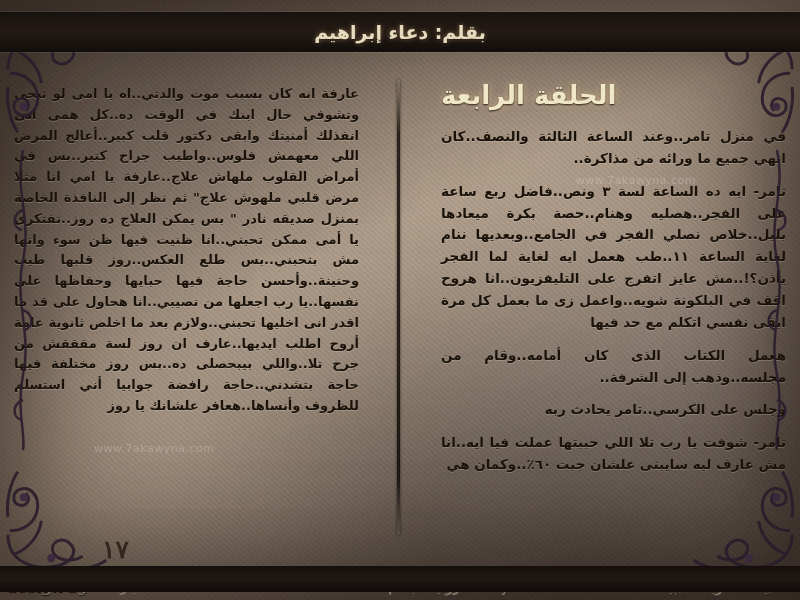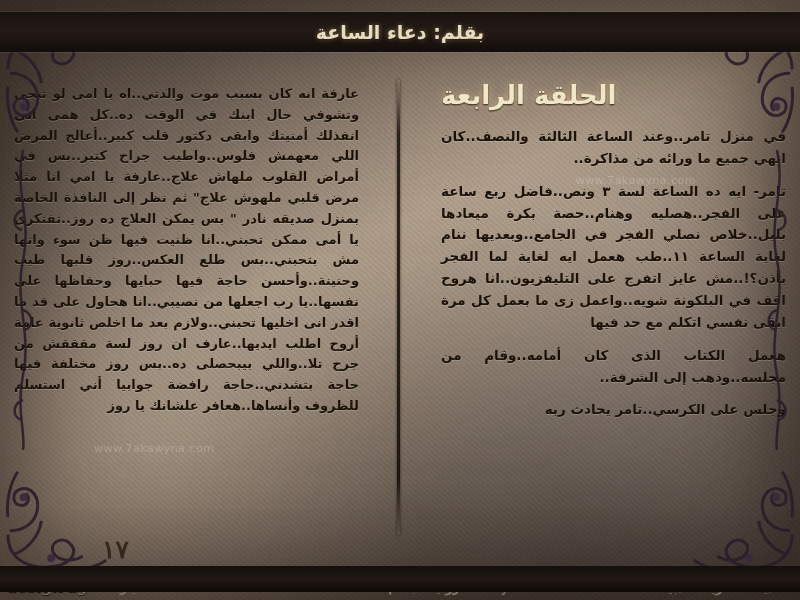--- a/index.html
+++ b/index.html
@@ -109,21 +109,21 @@
     position:absolute;left:102px;bottom:36px;color:#2b1d12;font-size:25px;
     font-family:"DejaVu Serif",serif;font-weight:bold;opacity:.85;z-index:5;margin-top:28px;
   }
 </style>
 </head>
 <body>
 
 <div id="page">
 
   <div class="topbar">
-    <div class="title-author">بقلم: دعاء الساعة</div>
+    <div class="title-author">بقلم: دعاء إبراهيم</div>
   </div>
 
   <div class="orn tl">
     <svg viewBox="0 0 120 120" xmlns="http://www.w3.org/2000/svg">
       <g fill="none" stroke="#2a1d2c" stroke-width="3" opacity="0.95">
         <path d="M4 40 C4 12 30 4 52 8 C70 11 76 24 66 32 C58 38 46 32 50 22 C54 13 70 12 80 18"></path>
         <path d="M6 44 C20 44 32 52 34 66 C36 80 26 90 16 86 C8 83 8 72 16 70 C24 68 28 78 22 82"></path>
         <path d="M10 20 C26 26 36 40 38 54"></path>
         <circle cx="48" cy="16" r="4" fill="#3a2740" stroke="none"></circle>
         <circle cx="20" cy="78" r="4" fill="#3a2740" stroke="none"></circle>
@@ -195,20 +195,21 @@
 
   <div class="cols">
     <div class="divider"></div>
 
     <div class="col right">
       <div class="chapter">الحلقة الرابعة</div>
       <p class="txt">في منزل تامر..وعند الساعة الثالثة والنصف..كان انهي جميع ما ورائه من مذاكرة..</p>
       <p class="txt">تامر- ايه ده الساعة لسة ٣ ونص..فاضل ربع ساعة على الفجر..هصليه وهنام..حصة بكرة ميعادها بليل..خلاص نصلي الفجر في الجامع..وبعديها ننام لغاية الساعة ١١..طب هعمل ايه لغاية لما الفجر يأذن؟!..مش عايز اتفرج على التليفزيون..انا هروح اقف في البلكونة شويه..واعمل زى ما بعمل كل مرة ابقى نفسي اتكلم مع حد فيها</p>
       <p class="txt">هعمل الكتاب الذى كان أمامه..وقام من مجلسه..وذهب إلى الشرفة..</p>
       <p class="txt">وجلس على الكرسي..تامر يحادث ربه</p>
+      <p class="txt">تامر- شوفت يا رب تلا اللي حببتها عملت فيا ايه..انا مش عارف ليه سايبنى علشان جبت ٦٠٪..وكمان هي</p>
       <div class="watermark-soft" style="right:90px;top:112px;">www.7akawyna.com</div>
     </div>
 
     <div class="col left">
       <p class="txt" style="margin-top:22px;">عارفة انه كان بسبب موت والدتي..اه يا امى لو تيجى وتشوفي حال ابنك في الوقت ده..كل همى انى انفذلك أمنيتك وابقى دكتور قلب كبير..أعالج المرض اللي معهمش فلوس..واطيب جراح كتير..بس في أمراض القلوب ملهاش علاج..عارفة يا امي انا مثلا مرض قلبي ملهوش علاج" ثم نظر إلى النافذة الخاصة بمنزل صديقه نادر " بس يمكن العلاج ده روز..تفتكرى يا أمى ممكن تحبني..انا ظنيت فيها ظن سوء وانها مش بتحبني..بس طلع العكس..روز قلبها طيب وحنينة..وأحسن حاجة فيها حبايها وحفاظها على نفسها..يا رب اجعلها من نصيبي..انا هحاول على قد ما اقدر انى اخليها تحبني..ولازم بعد ما اخلص ثانوية عامة أروح اطلب ايديها..عارف ان روز لسة مقققش من جرح تلا..واللي بيبحصلى ده..بس روز مختلفة فيها حاجة بتشدني..حاجة رافضة جوابيا أني استسلم للظروف وأنساها..هعافر علشانك يا روز</p>
       <div class="watermark-soft" style="left:80px;top:380px;">www.7akawyna.com</div>
     </div>
   </div>
 
   <div class="pagenum">١٧</div>

